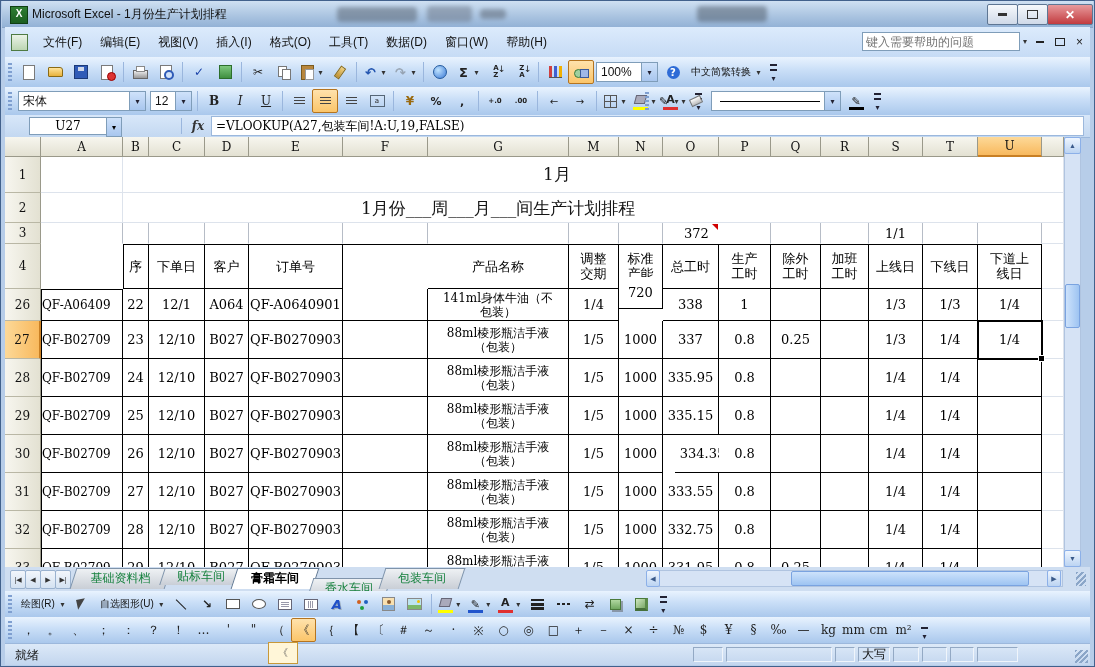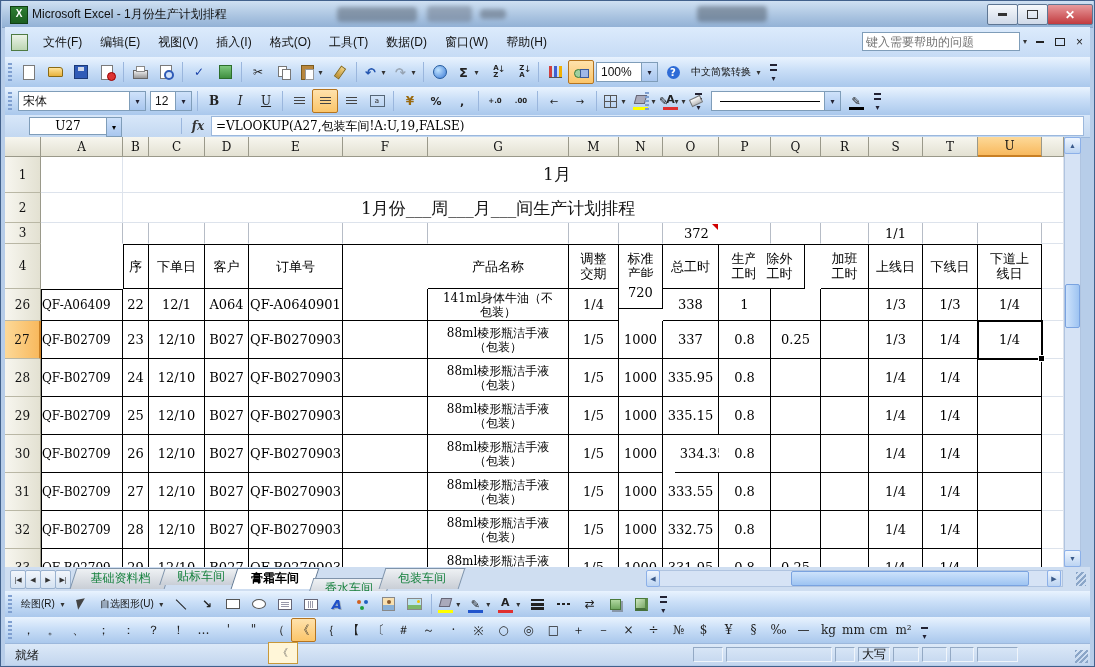--- a/index.html
+++ b/index.html
@@ -542,21 +542,21 @@
       <div class="cell c-tb t-hdr" style="position: absolute; left: 200px; top: 107px; width: 44px; height: 45px;">客户</div>
       <div class="cell c-tb t-hdr" style="position: absolute; left: 244px; top: 107px; width: 94px; height: 45px;">订单号</div>
       <div class="cell c-tb t-hdr" style="position: absolute; left: 423px; top: 107px; width: 141px; height: 45px;">产品名称</div>
       <div class="cell c-tb t-hdr" style="position: absolute; left: 564px; top: 107px; width: 50px; height: 45px;">调整
 交期</div>
       <div class="cell c-tb t-hdr" style="position: absolute; left: 614px; top: 107px; width: 44px; height: 45px;">标准
 产能</div>
       <div class="cell c-tb t-hdr" style="position: absolute; left: 658px; top: 107px; width: 56px; height: 45px;">总工时</div>
       <div class="cell c-tb t-hdr" style="position: absolute; left: 714px; top: 107px; width: 52px; height: 45px;">生产
 工时</div>
-      <div class="cell c-tb t-hdr" style="position: absolute; left: 750px; top: 107px; width: 50px; height: 45px;">除外
+      <div class="cell c-tb t-hdr" style="position: absolute; left: 766px; top: 107px; width: 50px; height: 45px;">除外
 工时</div>
       <div class="cell c-tb t-hdr" style="position: absolute; left: 816px; top: 107px; width: 48px; height: 45px;">加班
 工时</div>
       <div class="cell c-tb t-hdr" style="position: absolute; left: 864px; top: 107px; width: 54px; height: 45px;">上线日</div>
       <div class="cell c-tb t-hdr" style="position: absolute; left: 918px; top: 107px; width: 55px; height: 45px;">下线日</div>
       <div class="cell c-tb t-hdr" style="position: absolute; left: 973px; top: 107px; width: 64px; height: 45px;">下道上
 线日</div>
       <div class="cell c-fill" style="position: absolute; left: 1037px; top: 107px; width: 22px; height: 45px;"></div>
       <div class="cell c-tb t-left" style="position: absolute; left: 36px; top: 152px; width: 82px; height: 32px; text-align: right;">QF-A06409</div>
       <div class="cell c-tb" style="position: absolute; left: 118px; top: 152px; width: 26px; height: 32px;">22</div>

